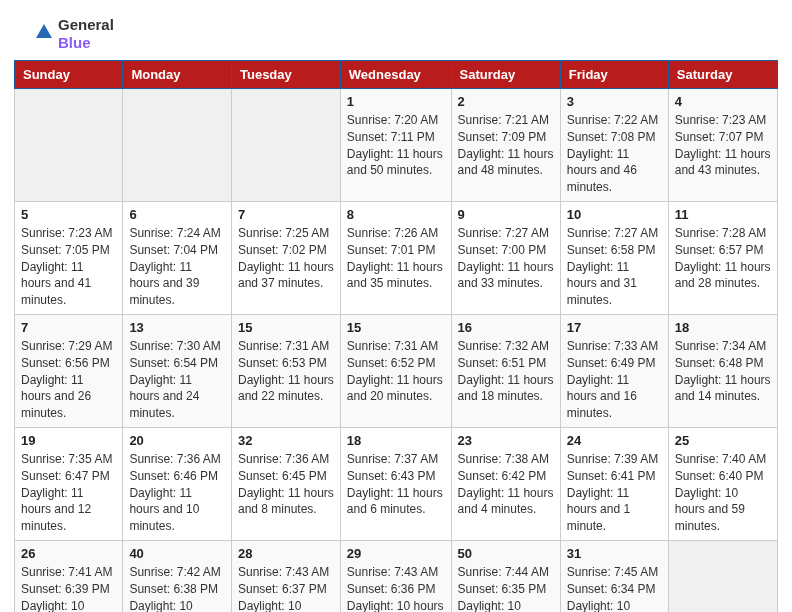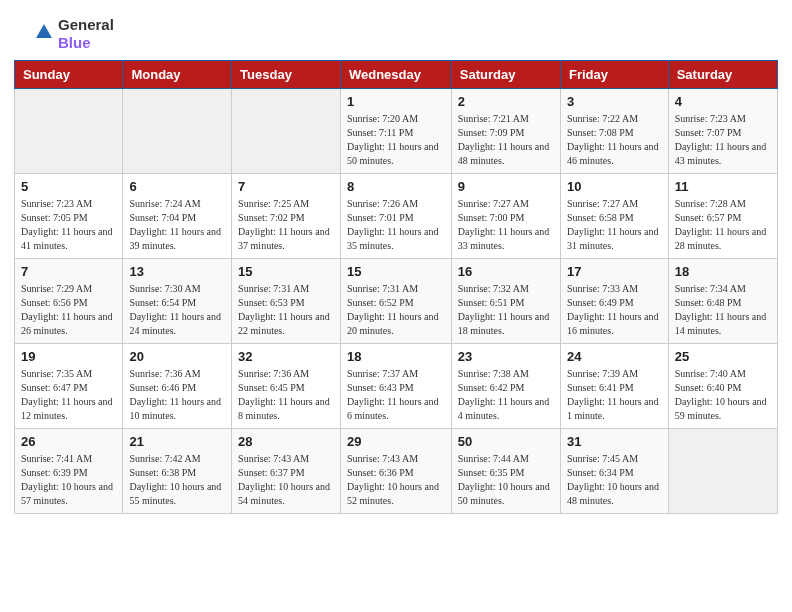--- a/index.html
+++ b/index.html
@@ -74,24 +74,23 @@
       background: #f0f0f0;
     }
     .day-number {
       font-size: 13px;
       font-weight: bold;
       color: #222;
       display: block;
       margin-bottom: 3px;
     }
     .day-info {
-      font-size: 10px;
+      font-size: 12px;
       color: #333;
       line-height: 1.4;
-      font-family: Liberation Serif, serif;
     }
   </style>
 </head>
 <body>
 
 <div class="header">
   <div class="logo">
     <div>
       <svg class="logo-icon" viewBox="0 0 30 30" width="30" height="30">
         <polygon points="15,3 27,24 3,24" fill="#2a6fbb"></polygon>
@@ -237,21 +236,21 @@
             <span class="day-number">25</span>
             <div class="day-info">Sunrise: 7:40 AM<br>Sunset: 6:40 PM<br>Daylight: 10 hours and 59 minutes.</div>
           </td>
         </tr>
         <tr class="week-row">
           <td>
             <span class="day-number">26</span>
             <div class="day-info">Sunrise: 7:41 AM<br>Sunset: 6:39 PM<br>Daylight: 10 hours and 57 minutes.</div>
           </td>
           <td>
-            <span class="day-number">21</span>
+            <span class="day-number">40</span>
             <div class="day-info">Sunrise: 7:42 AM<br>Sunset: 6:38 PM<br>Daylight: 10 hours and 55 minutes.</div>
           </td>
           <td>
             <span class="day-number">28</span>
             <div class="day-info">Sunrise: 7:43 AM<br>Sunset: 6:37 PM<br>Daylight: 10 hours and 54 minutes.</div>
           </td>
           <td>
             <span class="day-number">29</span>
             <div class="day-info">Sunrise: 7:43 AM<br>Sunset: 6:36 PM<br>Daylight: 10 hours and 52 minutes.</div>
           </td>

